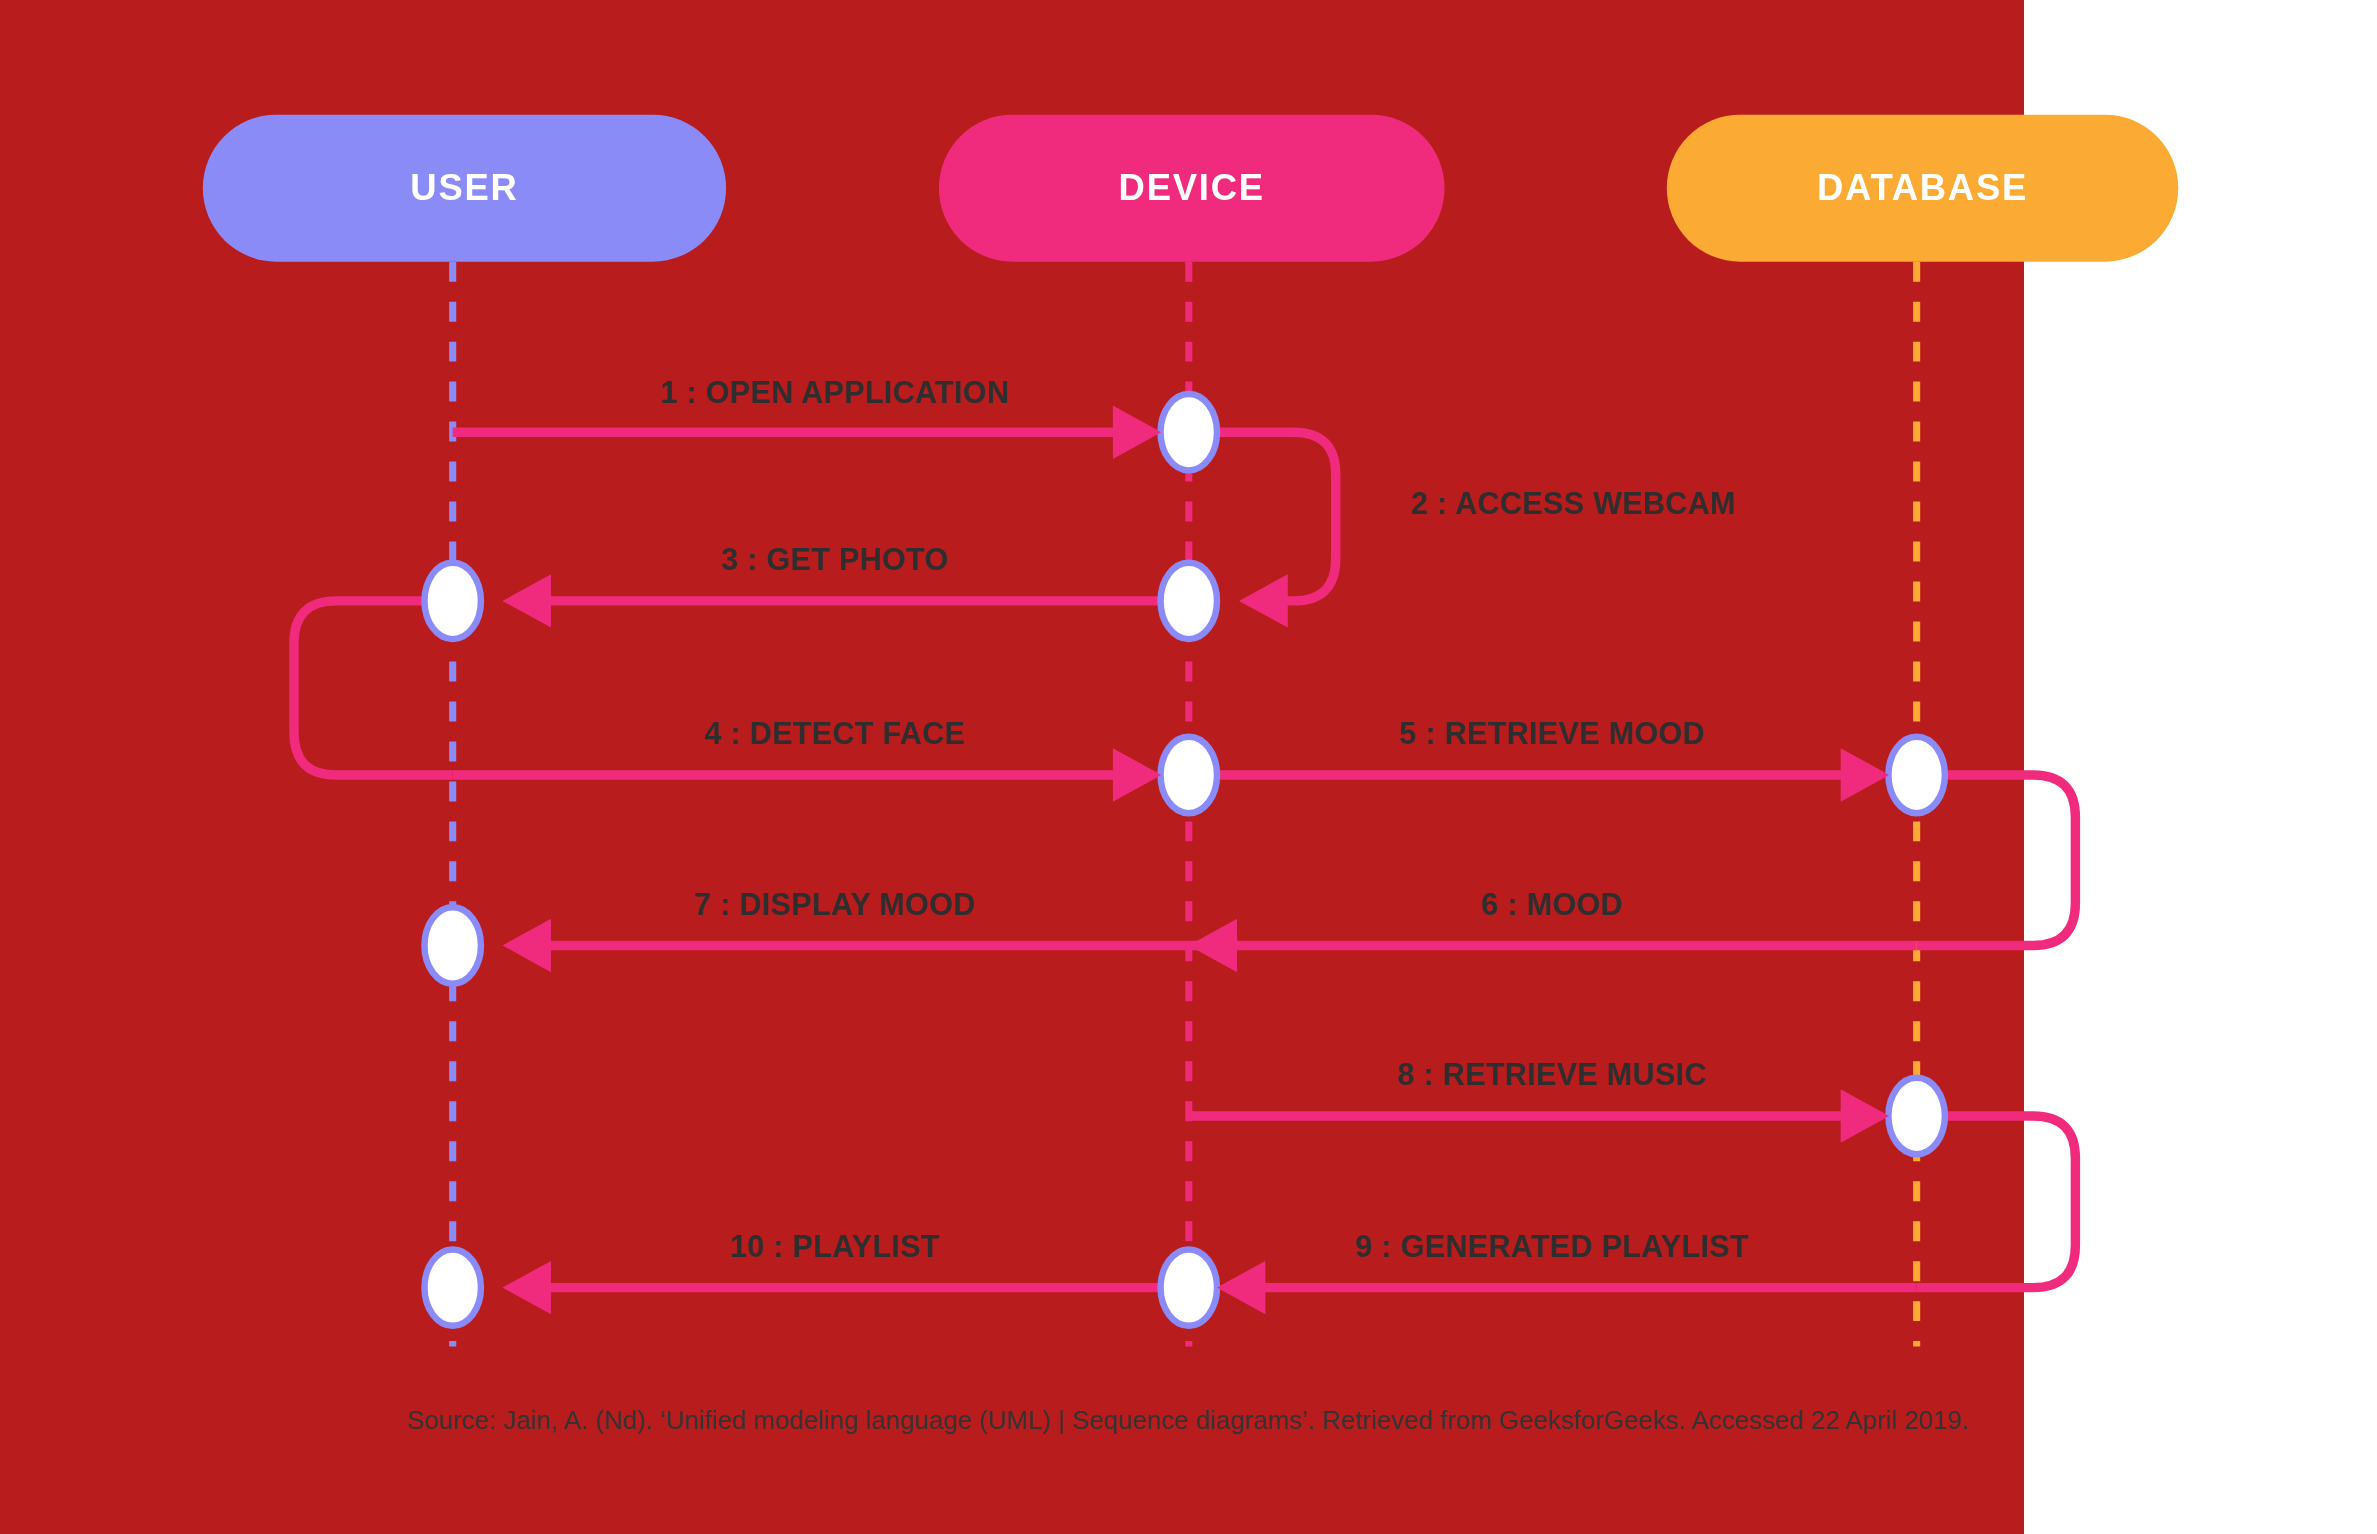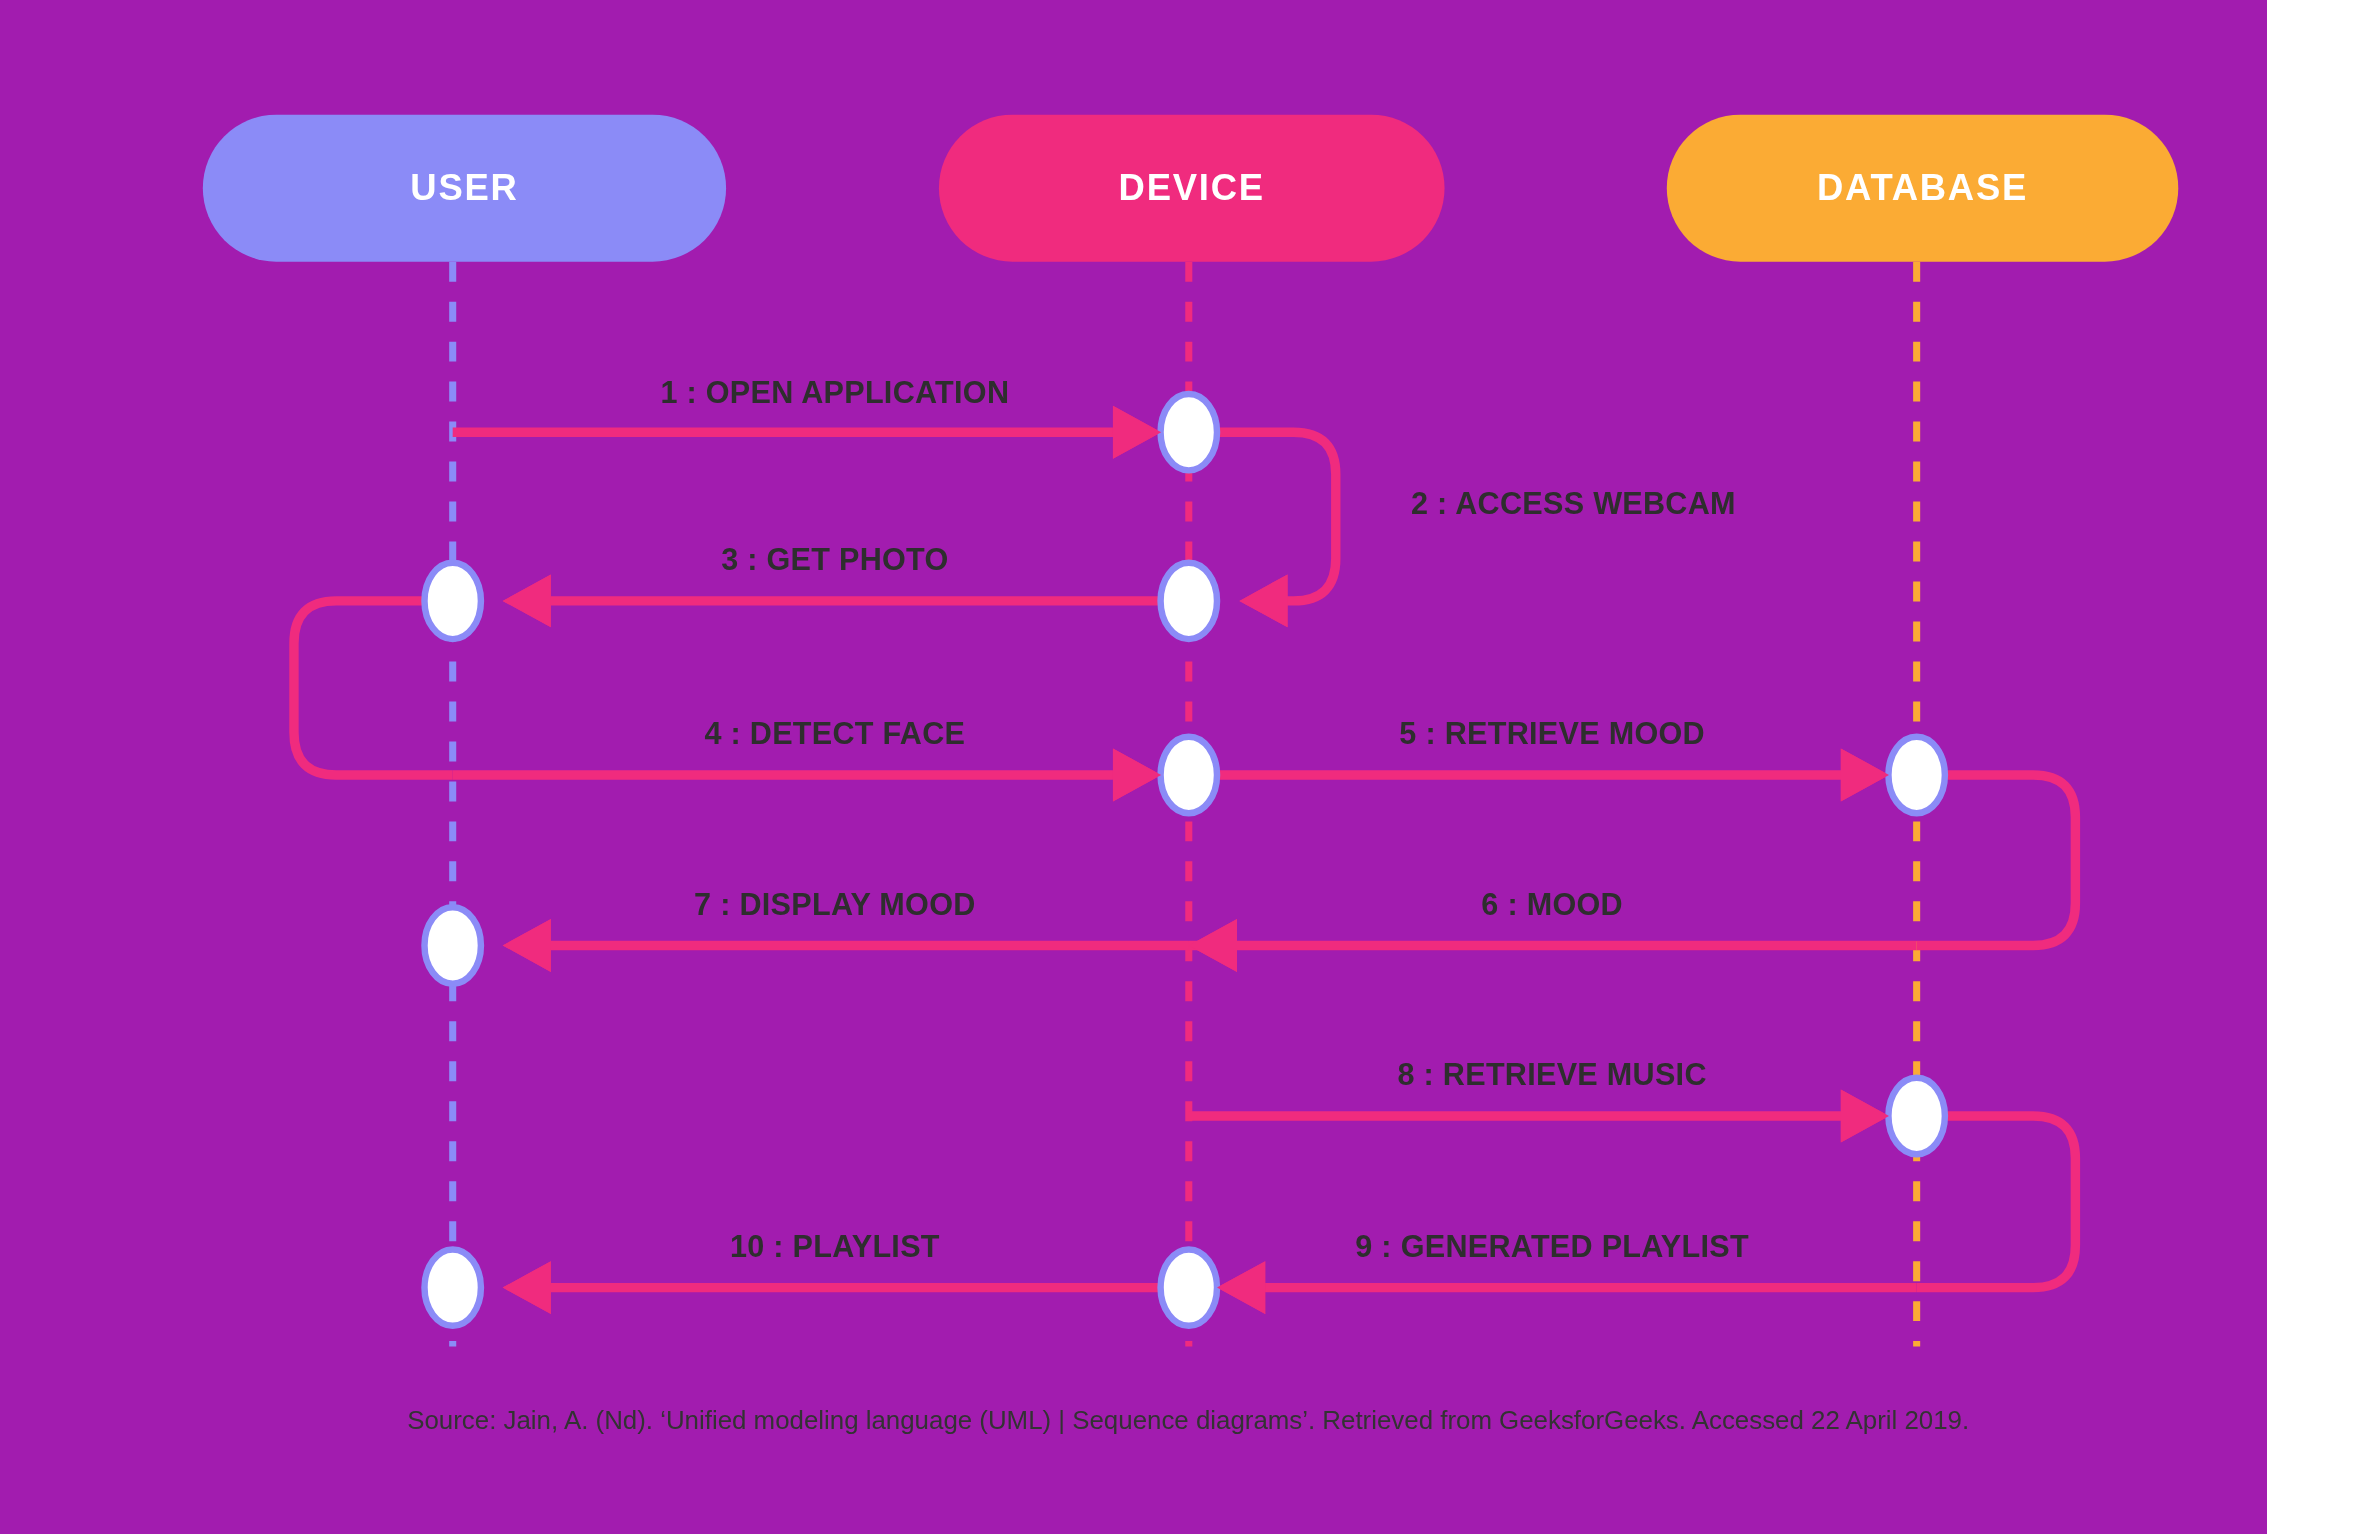--- a/index.html
+++ b/index.html
@@ -8,23 +8,23 @@
     background: #ffffff;
   }
   body {
     width: 2377px;
     height: 1534px;
     font-family: "Liberation Sans", sans-serif;
     overflow: hidden;
   }
   #diagram-root {
     position: relative;
-    width: 2267px;
+    width: 2024px;
     height: 1534px;
-    background: #a21caf;
+    background: #b91c1c;
   }
   svg#seq-svg {
     position: absolute;
     left: 0;
     top: 0;
     width: 2377px;
     height: 1534px;
     display: block;
   }
   .lane-label {

